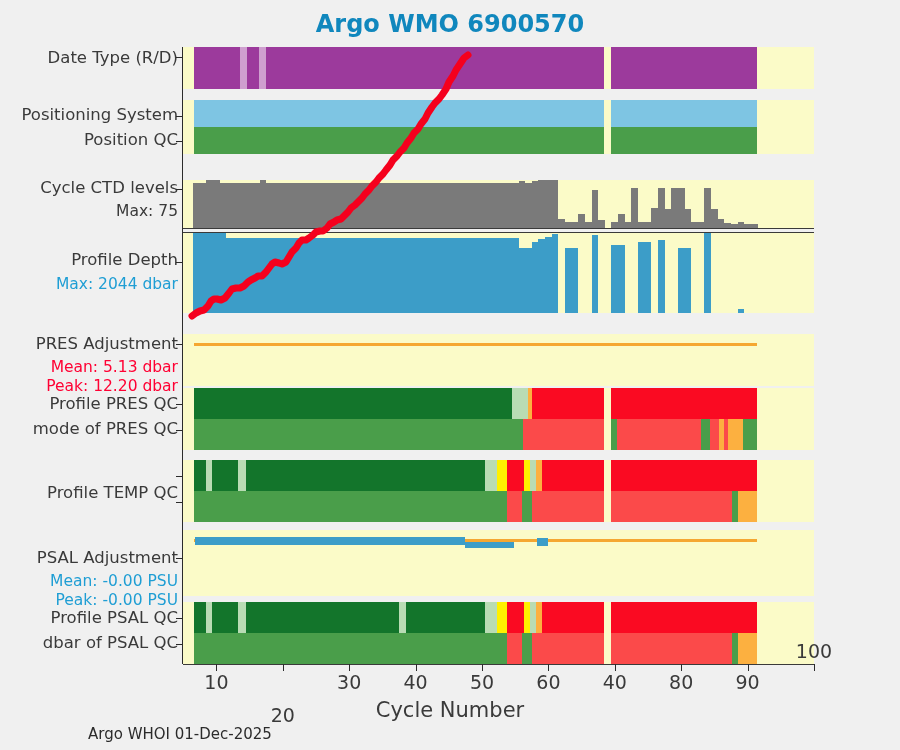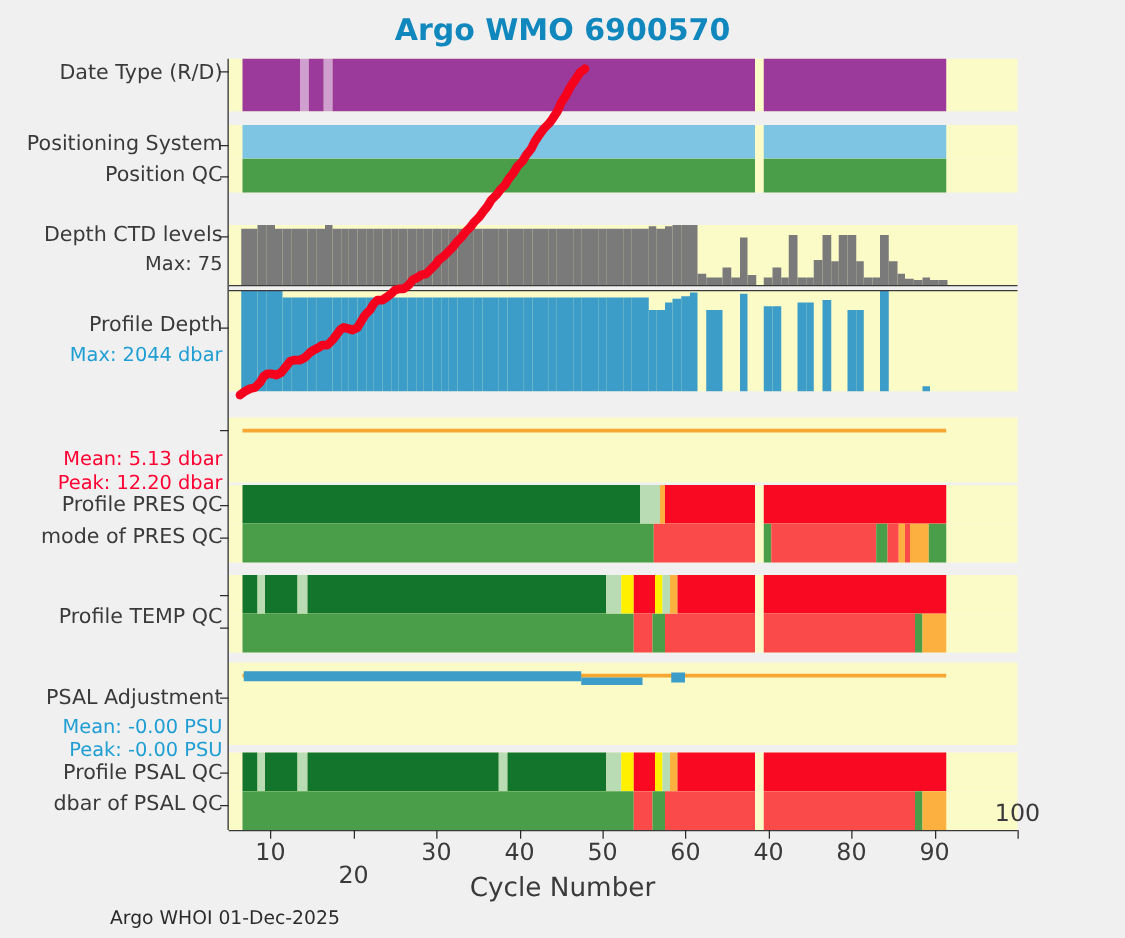--- a/index.html
+++ b/index.html
@@ -47,26 +47,27 @@
 <body>
 
 <div id="title">Argo WMO 6900570</div>
 
 <div id="labelcol">
   <div class="ylabel" style="top:48px;">Date Type (R/D)</div>
 
   <div class="ylabel" style="top:105px;">Positioning System</div>
   <div class="ylabel" style="top:130px;">Position QC</div>
 
-  <div class="ylabel" style="top:178px;">Depth CTD levels</div>
+  <div class="ylabel" style="top:178px;">Cycle CTD levels</div>
   <div class="ylabel sub" style="top:202px;">Max: 75</div>
 
   <div class="ylabel" style="top:250px;">Profile Depth</div>
   <div class="ylabel sub lbl-blue" style="top:275px;">Max: 2044 dbar</div>
 
+  <div class="ylabel" style="top:334px;">PRES Adjustment</div>
   <div class="ylabel sub lbl-red" style="top:358px;">Mean: 5.13 dbar</div>
   <div class="ylabel sub lbl-red" style="top:377px;">Peak: 12.20 dbar</div>
 
   <div class="ylabel" style="top:394px;margin-left:36px;">Profile PRES QC</div>
   <div class="ylabel" style="top:419px;">mode of PRES QC</div>
 
   <div class="ylabel" style="top:483px;">Profile TEMP QC</div>
 
   <div class="ylabel" style="top:548px;">PSAL Adjustment</div>
   <div class="ylabel sub lbl-blue" style="top:572px;">Mean: -0.00 PSU</div>
@@ -358,21 +359,21 @@
     <div class="tick" style="position: absolute; left: 415.6px; top: 664px;"></div>
     <div class="tick" style="position: absolute; left: 482px; top: 664px;"></div>
     <div class="tick" style="position: absolute; left: 548.4px; top: 664px;"></div>
     <div class="tick" style="position: absolute; left: 614.8px; top: 664px;"></div>
     <div class="tick" style="position: absolute; left: 681.2px; top: 664px;"></div>
     <div class="tick" style="position: absolute; left: 747.6px; top: 664px;"></div>
     <div class="tick" style="position: absolute; left: 814px; top: 664px;"></div>
   </div>
 <div id="xticklabels">
     <div class="ticklabel" style="left: 186.4px; top: 671px;">10</div>
-    <div class="ticklabel" style="left: 252.8px; top: 689px;">20</div>
+    <div class="ticklabel" style="left: 252.8px; top: 704px;">20</div>
     <div class="ticklabel" style="left: 319.2px; top: 671px;">30</div>
     <div class="ticklabel" style="left: 385.6px; top: 671px;">40</div>
     <div class="ticklabel" style="left: 452px; top: 671px;">50</div>
     <div class="ticklabel" style="left: 518.4px; top: 671px;">60</div>
     <div class="ticklabel" style="left: 584.8px; top: 671px;">40</div>
     <div class="ticklabel" style="left: 651.2px; top: 671px;">80</div>
     <div class="ticklabel" style="left: 717.6px; top: 671px;">90</div>
     <div class="ticklabel" style="left: 784px; top: 640px;">100</div>
   </div>
 

